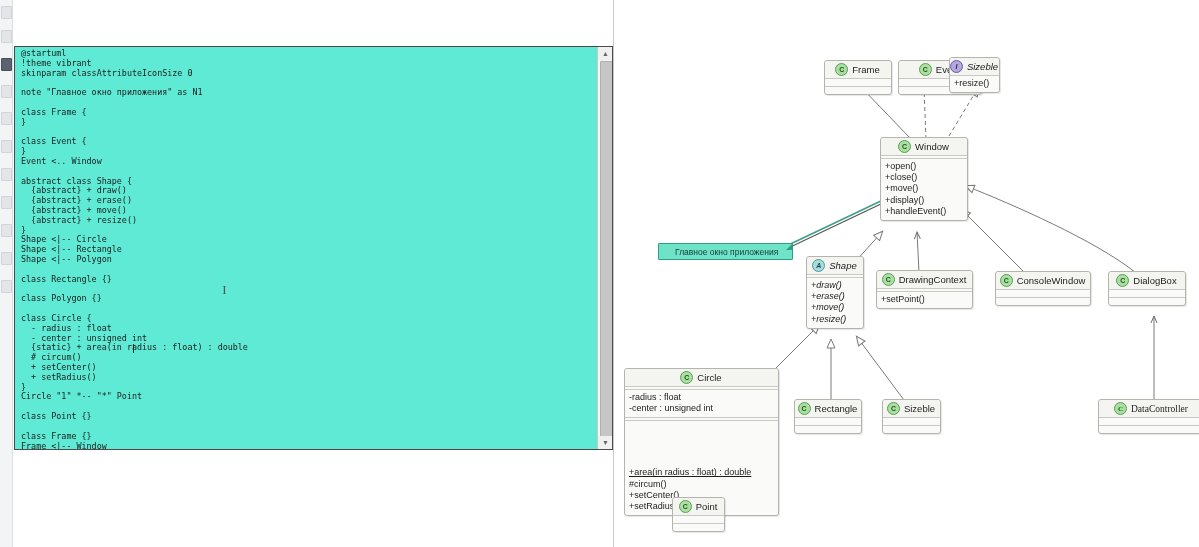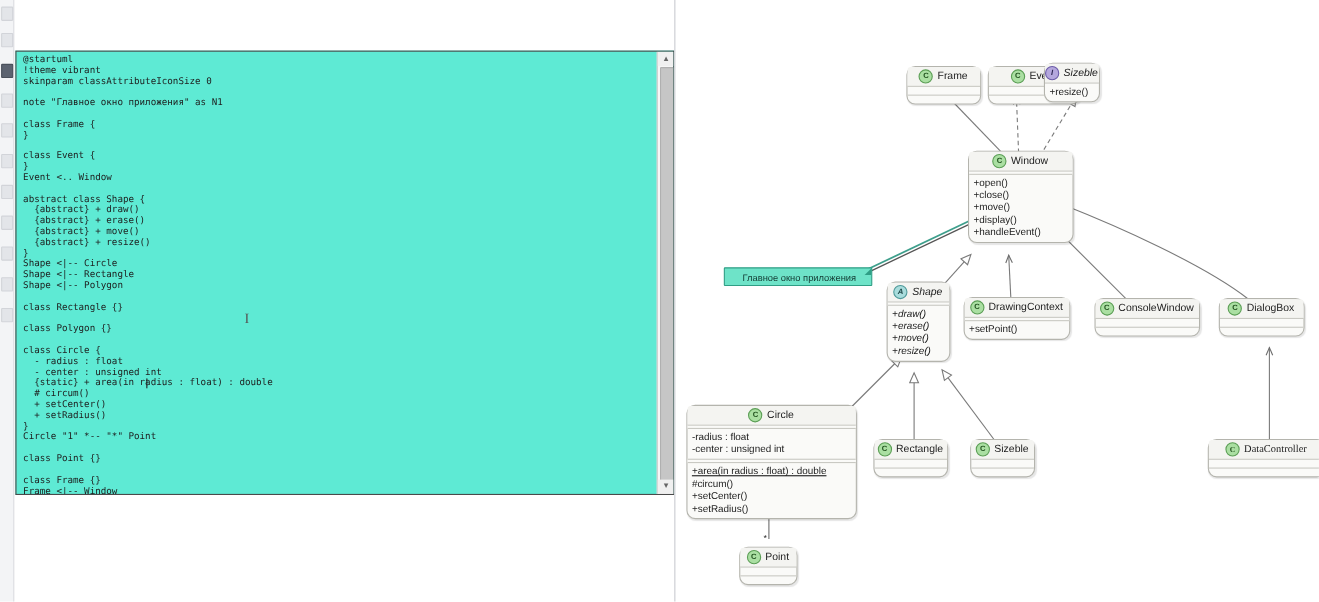--- a/index.html
+++ b/index.html
@@ -55,35 +55,35 @@
     text-align:center;
   }
   
   #uml{
     position:absolute;left:613px;top:0;width:586px;height:547px;
     background:#ffffff;border-left:1px solid #c9cbd0;
   }
   #uml-svg{position:absolute;left:0;top:0;width:586px;height:547px;}
   .umlbox{
     position:absolute;box-sizing:border-box;
-    background:#fafaf8;border:1px solid #b4b4ad;border-radius:8px;
+    background:#fafaf8;border:1px solid #b4b4ad;border-radius:3px;
     box-shadow:1px 1px 1px rgba(0,0,0,.10);
   }
   .umlbox .hdr{
     display:flex;align-items:center;justify-content:center;gap:4px;
     padding:2px 6px 2px 5px;font-size:9.5px;color:#1c1c1c;
     background:#f4f4f1;border-radius:3px 3px 0 0;
   }
   .umlbox .hdr.ital{font-style:italic;}
   .umlbox .sep{height:1px;background:#c9c9c3;}
   .umlbox .sep2{height:2px;border-top:1px solid #c9c9c3;border-bottom:1px solid #c9c9c3;background:#fafaf8;}
   .umlbox .compartment{padding:2px 5px 3px 4px;font-size:9px;color:#1c1c1c;line-height:11.2px;}
   .umlbox .compartment.empty{height:7px;padding:0;}
   .umlbox .compartment .ital{font-style:italic;}
-  .umlbox .compartment .stat{text-decoration:underline;}
+  .umlbox .compartment .stat{text-decoration:underline;margin-top:44px;}
   .ibadge{
     width:11px;height:11px;border-radius:50%;
     display:inline-flex;align-items:center;justify-content:center;
     font-size:7px;font-weight:bold;color:#2d2d2d;flex:0 0 auto;
     border:1px solid rgba(0,0,0,.35);
   }
   .ibadge.c{background:#aadfa2;border-color:#5b9e55;color:#22521f;}
   .ibadge.i{background:#b4a7dd;border-color:#6b5ba8;color:#2b2450;}
   .ibadge.a{background:#a8dcdc;border-color:#4f9a9a;color:#1f4a4a;}
   #note-n1{
@@ -249,21 +249,21 @@
     <div class="hdr ital">
       <span class="ibadge i">I</span>
       <span>Sizeble</span>
     </div>
     <div class="sep"></div>
     <div class="compartment">
       <div>+resize()</div>
     </div>
   </div>
 
-  <div class="umlbox" style="left:266px;top:137px;width:96px;">
+  <div class="umlbox" style="left:266px;top:137px;width:88px;">
     <div class="hdr">
       <span class="ibadge c">C</span>
       <span>Window</span>
     </div>
     <div class="sep2"></div>
     <div class="compartment">
       <div>+open()</div>
       <div>+close()</div>
       <div>+move()</div>
       <div>+display()</div>

